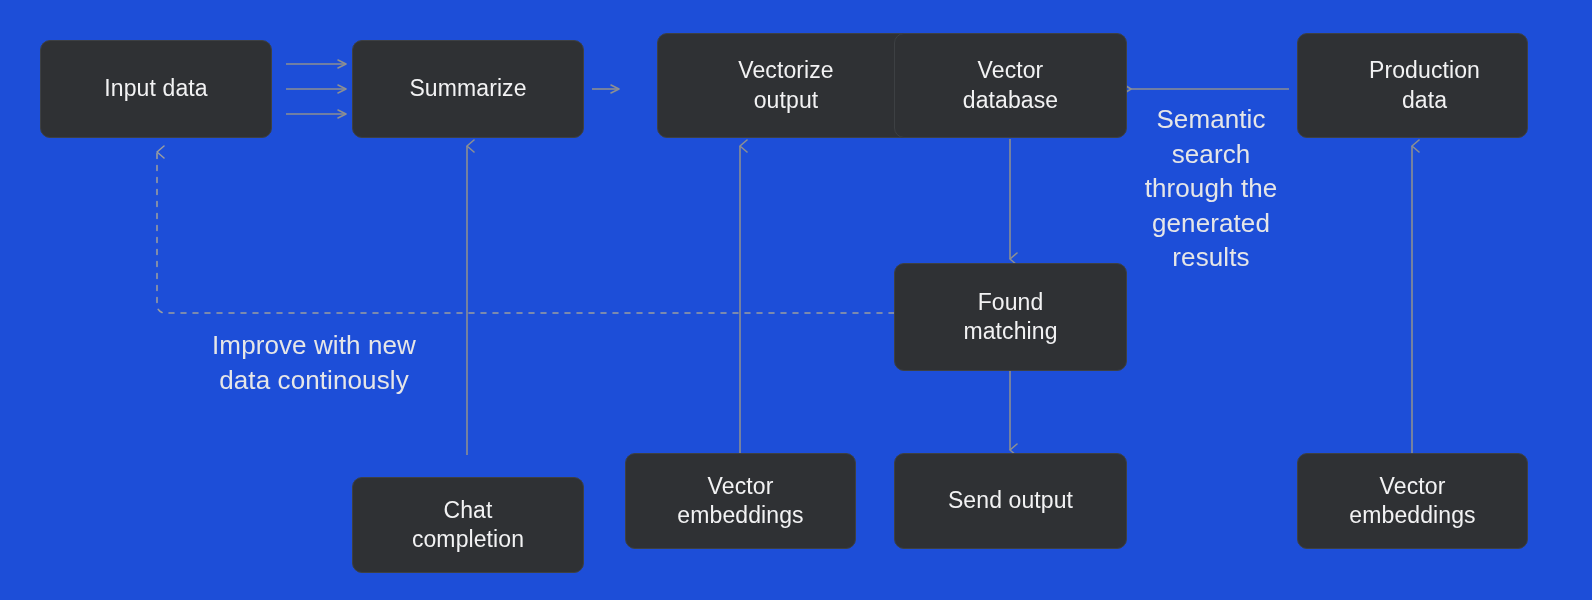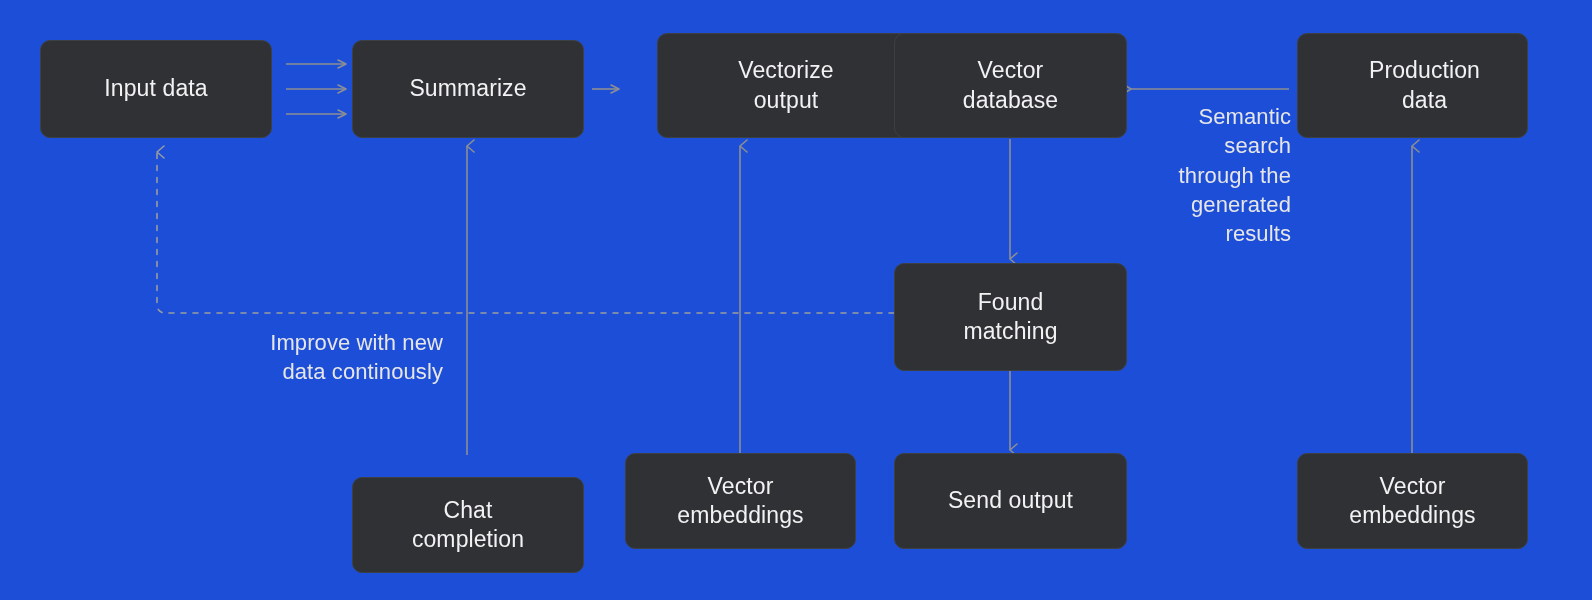--- a/index.html
+++ b/index.html
@@ -36,23 +36,23 @@
     text-align: center;
     font-size: 23px;
     line-height: 1.27;
     letter-spacing: 0.1px;
     font-weight: 400;
     white-space: pre-line;
   }
   .edge-label {
     position: absolute;
     color: #e6e6e7;
-    font-size: 22px;
+    font-size: 26px;
     line-height: 1.33;
-    text-align: right;
+    text-align: center;
     white-space: pre-line;
     letter-spacing: 0.1px;
   }
 </style>
 </head>
 <body>
 
 <div id="canvas">
 
   <svg class="edges" viewBox="0 0 1592 600" xmlns="http://www.w3.org/2000/svg">

